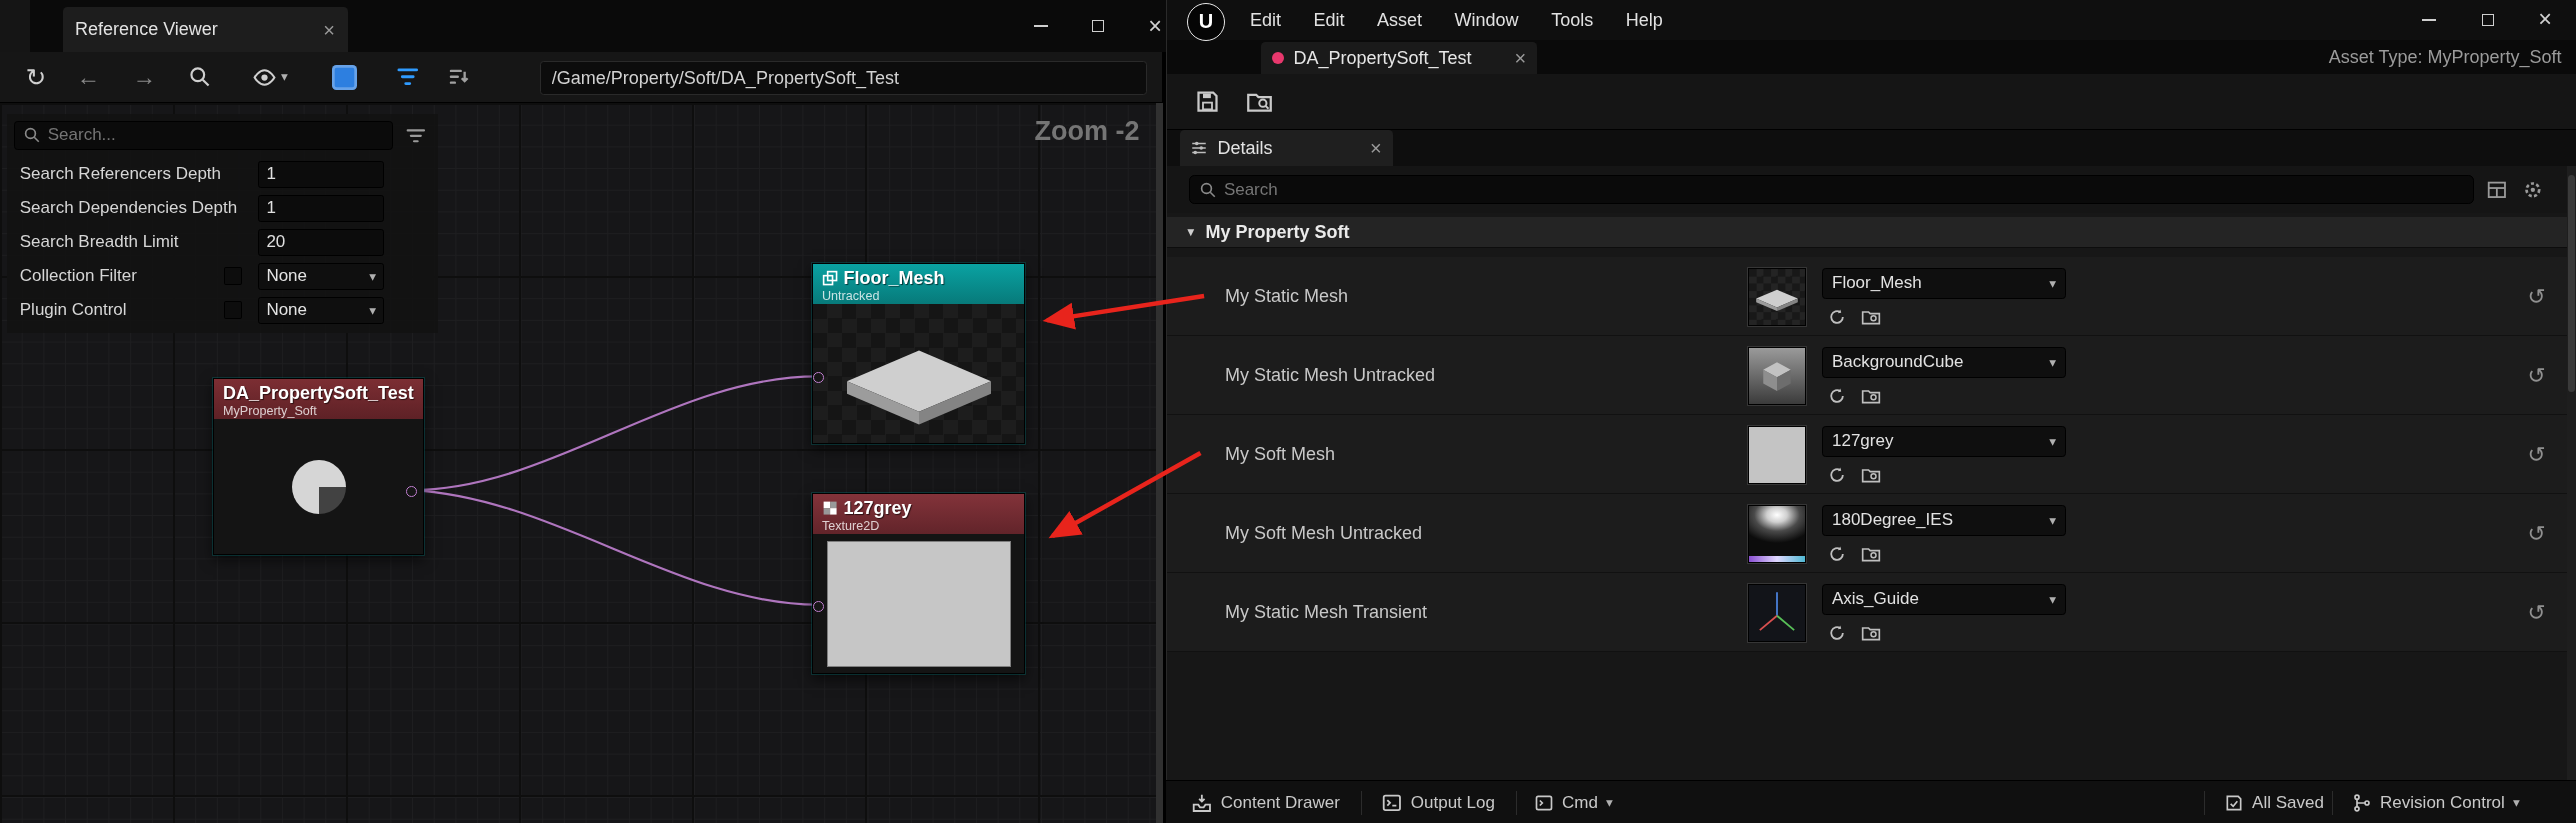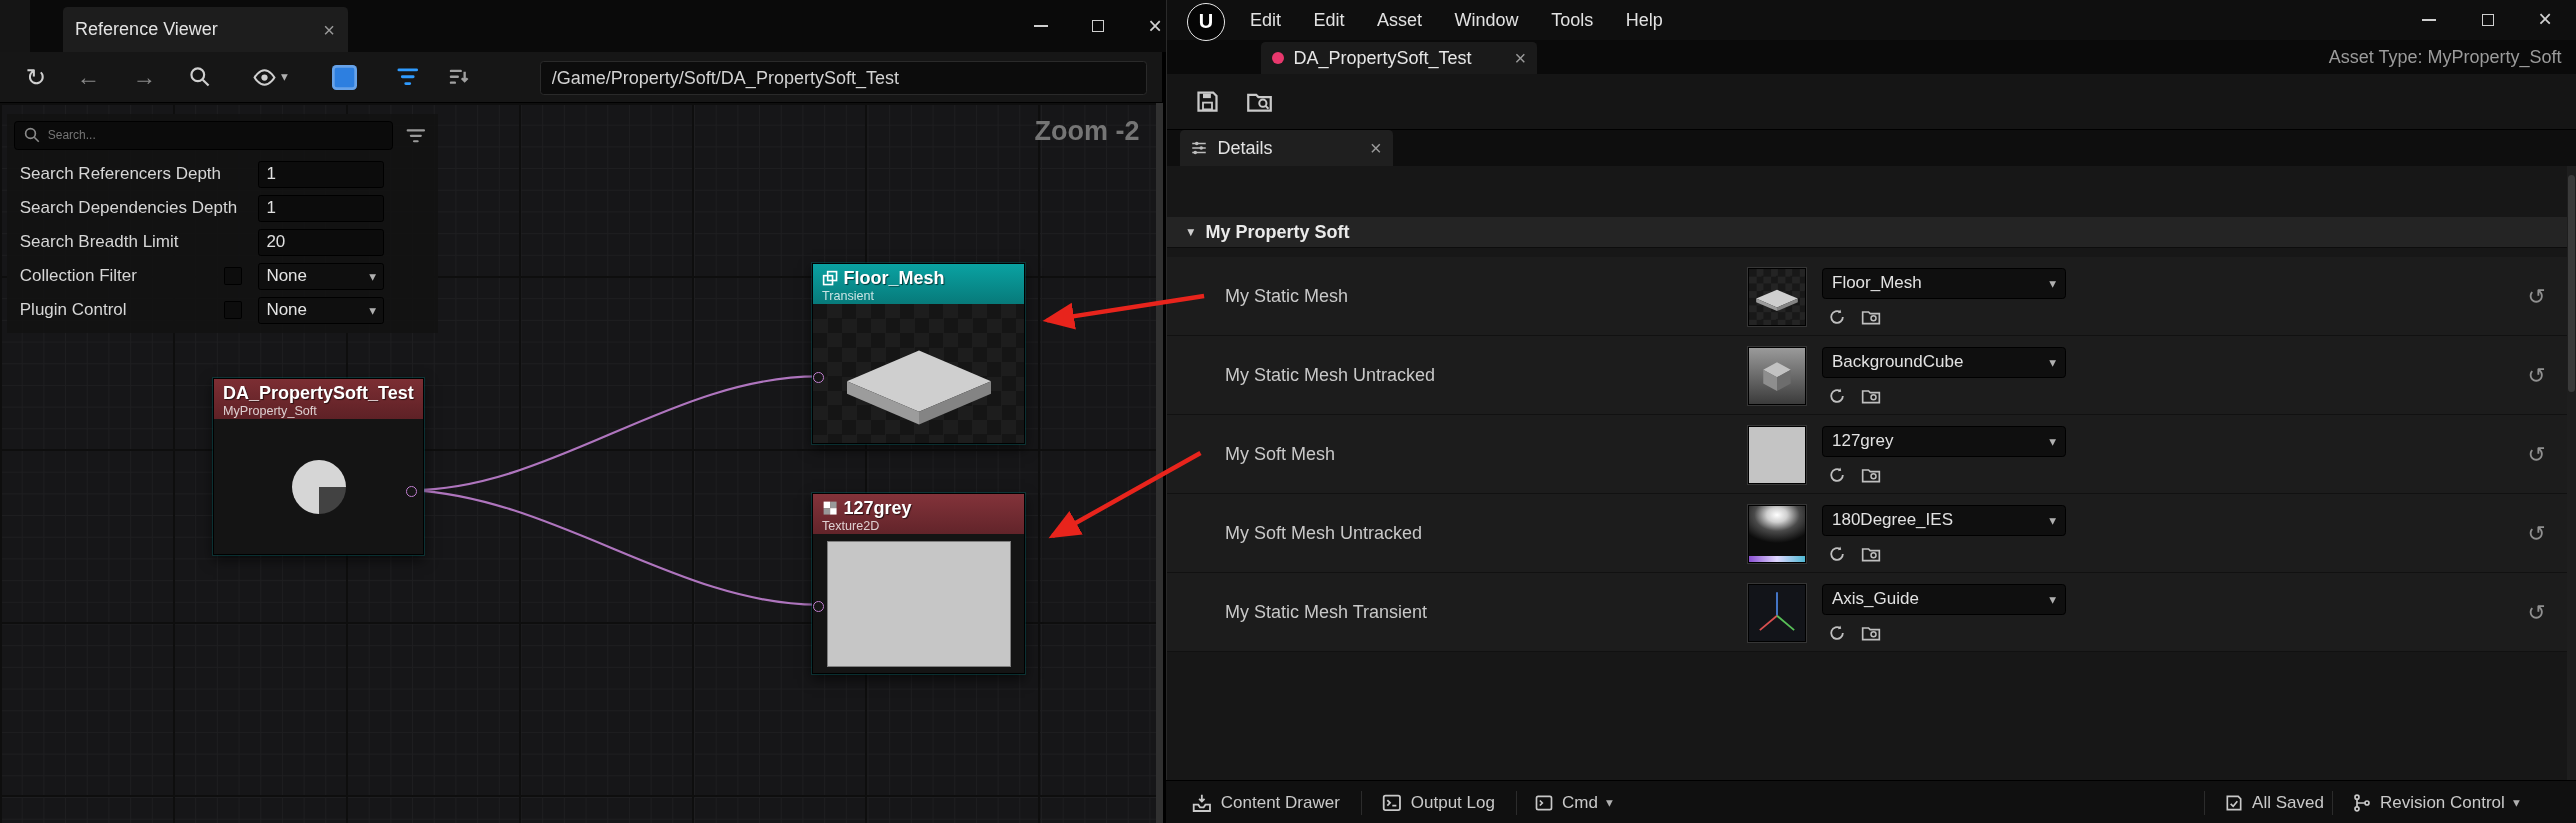--- a/index.html
+++ b/index.html
@@ -37,21 +37,21 @@
       linear-gradient(90deg,#0e0e0e 1.8px, transparent 1.8px),
       linear-gradient(#1e1e20 0.9px, transparent 0.9px),
       linear-gradient(90deg,#1e1e20 0.9px, transparent 0.9px);
     background-size:173px 173px,173px 173px,21.7px 21.7px,21.7px 21.7px; }
   #zoom-label { right:23.5px; top:12.6px; font-size:27px; font-weight:bold; color:#757575; }
 
   #settings-panel { left:7.2px; top:10.8px; width:431px; background:rgba(18,18,18,.93); padding:7.2px 0 5.4px 0; z-index:5; }
   .sp-search { margin:0 7.2px 7.2px 7.2px; height:29px; display:flex; align-items:center; gap:7.2px; }
   .sp-field { flex:1; height:29px; background:#0b0b0b; border:0.9px solid #000; border-radius:3.6px;
               display:flex; align-items:center; padding:0 7.2px; gap:7.2px; }
-  .sp-field input { flex:1; background:transparent; border:none; outline:none; color:#bdbdbd; font-size:12px; }
+  .sp-field input { flex:1; background:transparent; border:none; outline:none; color:#bdbdbd; font-size:17px; }
   .sp-row { position:relative; height:34px; display:flex; align-items:center; }
   .sp-row .lbl { margin-left:12.6px; font-size:17px; color:#d6d6d6; }
   .numfield { position:absolute; left:251px; top:3.6px; width:126px; height:27px; background:#0c0c0c;
               border:0.9px solid #000; border-radius:2.7px; display:flex; align-items:center; padding:0 7.2px; }
   .numfield input { width:100%; background:transparent; border:none; outline:none; color:#e0e0e0; font-size:17px; }
   .cb { position:absolute; left:217px; top:8.1px; width:18px; height:18px; background:#0d0d0d; border:0.9px solid #000; border-radius:1.8px; }
   .dd { position:absolute; left:251px; top:3.6px; width:126px; height:27px; background:#0f0f0f; border:0.9px solid #000;
         border-radius:2.7px; display:flex; align-items:center; justify-content:space-between; padding:0 7.2px;
         color:#e4e4e4; font-size:17px; }
   .chev { color:#b0b0b0; font-size:13.5px; }
@@ -280,21 +280,21 @@
 
       <div class="node" style="left:812px; top:160px; width:213px; height:181px;">
         <div class="node-h" style="background:linear-gradient(#0aa2a2,#077a7a);">
           <div class="node-t">
             <svg width="16.2" height="16.2" viewBox="0 0 20 20">
                 <rect x="2" y="7" width="11" height="11" fill="none" stroke="#fff" stroke-width="2"></rect>
                 <rect x="7" y="2" width="11" height="11" fill="none" stroke="#fff" stroke-width="2"></rect>
               </svg>
             <span>Floor_Mesh</span>
           </div>
-          <div class="node-s">Transient</div>
+          <div class="node-s">Untracked</div>
         </div>
         <div class="node-b checker">
           <svg width="190" height="126" viewBox="0 0 200 140">
             <polygon points="20,78 100,44 180,78 100,112" fill="#cfcfcf"></polygon>
             <polygon points="20,78 100,112 100,126 20,92" fill="#9c9c9c"></polygon>
             <polygon points="180,78 100,112 100,126 180,92" fill="#848484"></polygon>
           </svg>
         </div>
         <div class="pin" style="left:0px; top:108px;"></div>
       </div>
@@ -380,20 +380,42 @@
               <path d="M3 6h18M3 12h18M3 18h18" stroke="#bdbdbd" stroke-width="2"></path>
               <circle cx="9" cy="6" r="2.4" fill="#bdbdbd"></circle>
               <circle cx="15" cy="12" r="2.4" fill="#bdbdbd"></circle>
               <circle cx="7" cy="18" r="2.4" fill="#bdbdbd"></circle>
             </svg>
           <span class="tab-title">Details</span>
           <span class="tab-close glyph">×</span>
         </div>
       </div>
 
+      <div id="details-search">
+        <div id="ds-field">
+          <svg width="18" height="18" viewBox="0 0 24 24">
+              <circle cx="10" cy="10" r="6.5" fill="none" stroke="#8a8a8a" stroke-width="2.2"></circle>
+              <line x1="15" y1="15" x2="21" y2="21" stroke="#8a8a8a" stroke-width="2.2"></line>
+            </svg>
+          <input type="text" placeholder="Search" style="">
+        </div>
+        <div class="ibtn abs" style="left:1316px; top:10.8px; width:27px; height:27px;">
+          <svg width="21.7" height="21.7" viewBox="0 0 24 24">
+              <rect x="3" y="4" width="18" height="16" fill="none" stroke="#9a9a9a" stroke-width="2"></rect>
+              <line x1="3" y1="10" x2="21" y2="10" stroke="#9a9a9a" stroke-width="2"></line>
+              <line x1="12" y1="10" x2="12" y2="20" stroke="#9a9a9a" stroke-width="2"></line>
+            </svg>
+        </div>
+        <div class="ibtn abs" style="left:1352px; top:10.8px; width:27px; height:27px;">
+          <svg width="21.7" height="21.7" viewBox="0 0 24 24">
+              <circle cx="12" cy="12" r="7" fill="none" stroke="#9a9a9a" stroke-width="3" stroke-dasharray="3.4 2.6"></circle>
+              <circle cx="12" cy="12" r="2.4" fill="#9a9a9a"></circle>
+            </svg>
+        </div>
+      </div>
 
       <div id="cat-header">
         <span class="tri glyph">▼</span>
         <span class="cat-label">My Property Soft</span>
       </div>
 
       <div id="rows">
 
         <div class="drow">
           <span class="drow-label">My Static Mesh</span>

